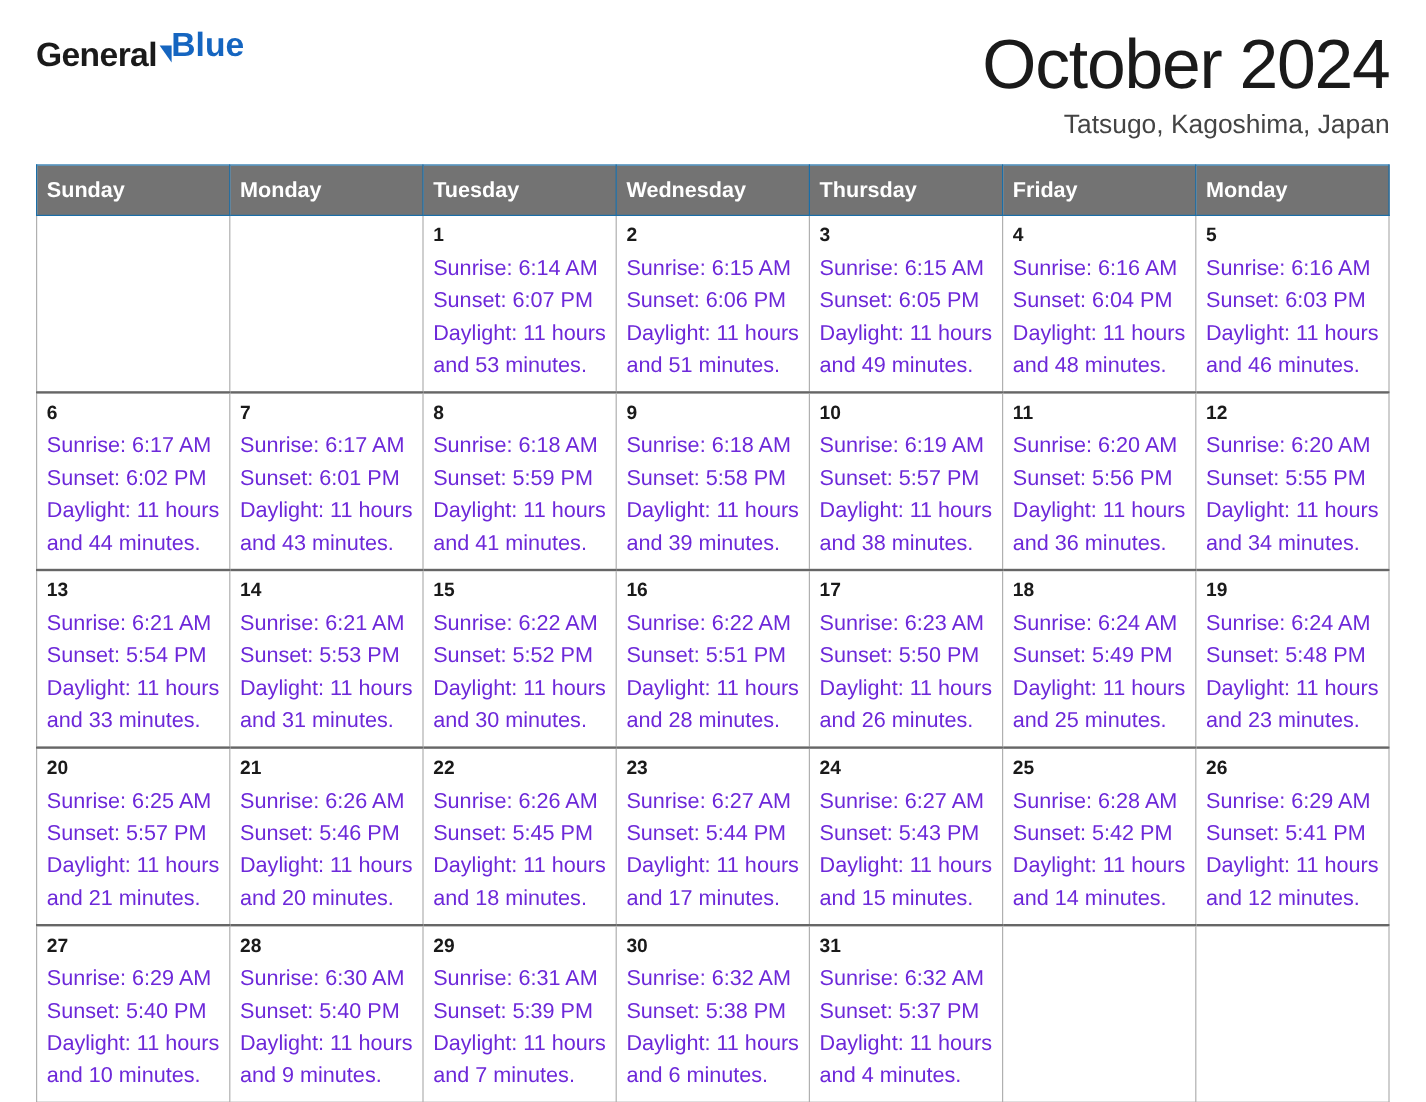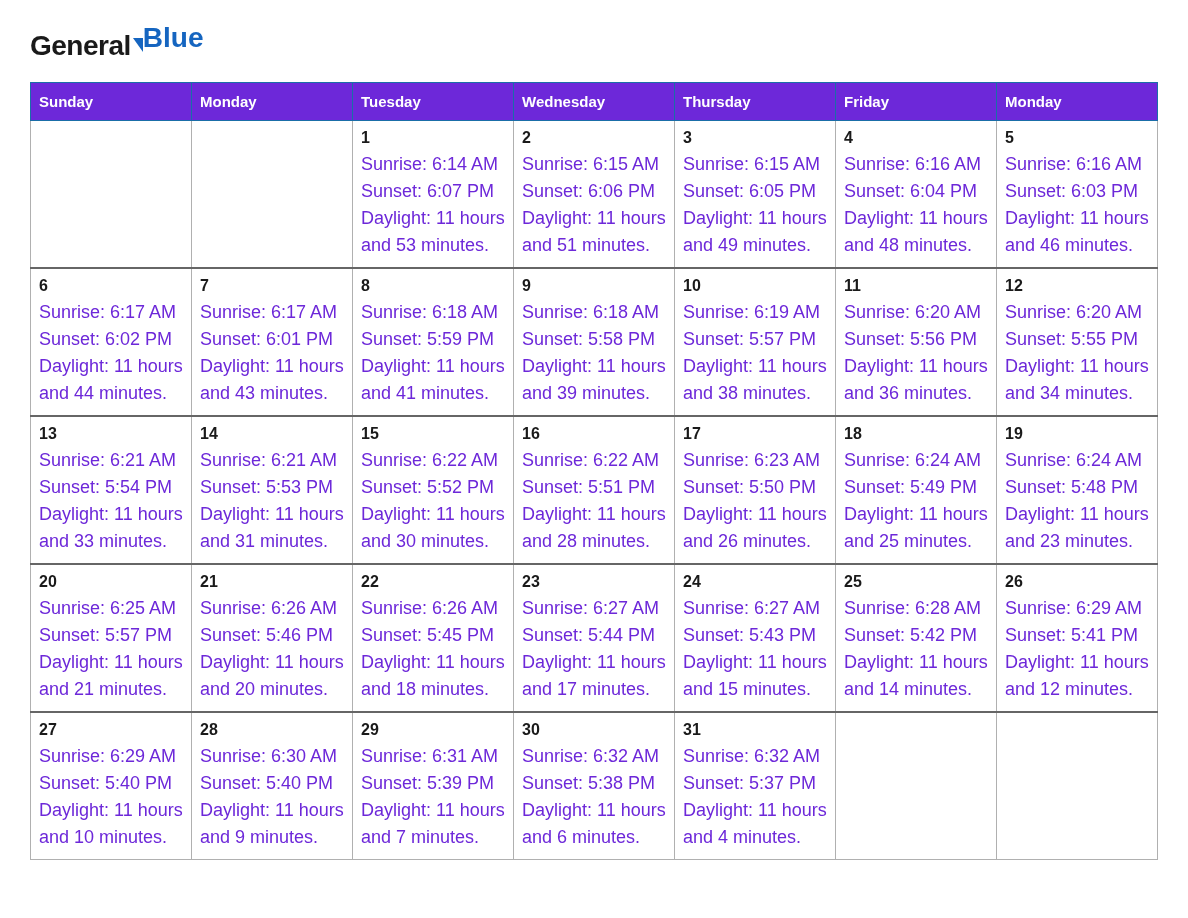--- a/index.html
+++ b/index.html
@@ -58,23 +58,23 @@
       font-size: 22px;
       color: #444;
       margin-top: 4px;
     }
     .calendar {
       width: 100%;
       border-collapse: collapse;
       border: 1px solid #b0b0b0;
     }
     .calendar th {
-      background-color: #6d28d9;
+      background-color: #737373;
       color: #fff;
-      font-size: 15px;
+      font-size: 18px;
       font-weight: bold;
       padding: 10px 8px;
       border: 1px solid #1a6ea8;
       text-align: left;
     }
     .calendar td {
       vertical-align: top;
       border: 1px solid #b0b0b0;
       padding: 8px 8px;
       width: calc(100% / 7);
@@ -104,20 +104,24 @@
 </head>
 <body>
 
 <div class="header">
   <div class="logo">
     <div class="logo-general">
       <span>General</span>
       <span class="logo-arrow"></span>
     </div>
     <div class="logo-line2">Blue</div>
+  </div>
+  <div class="title-block">
+    <div class="main-title">October 2024</div>
+    <div class="subtitle">Tatsugo, Kagoshima, Japan</div>
   </div>
 </div>
 
 <table class="calendar">
   <thead>
     <tr>
     <th>Sunday</th>
         <th>Monday</th>
         <th>Tuesday</th>
         <th>Wednesday</th>

